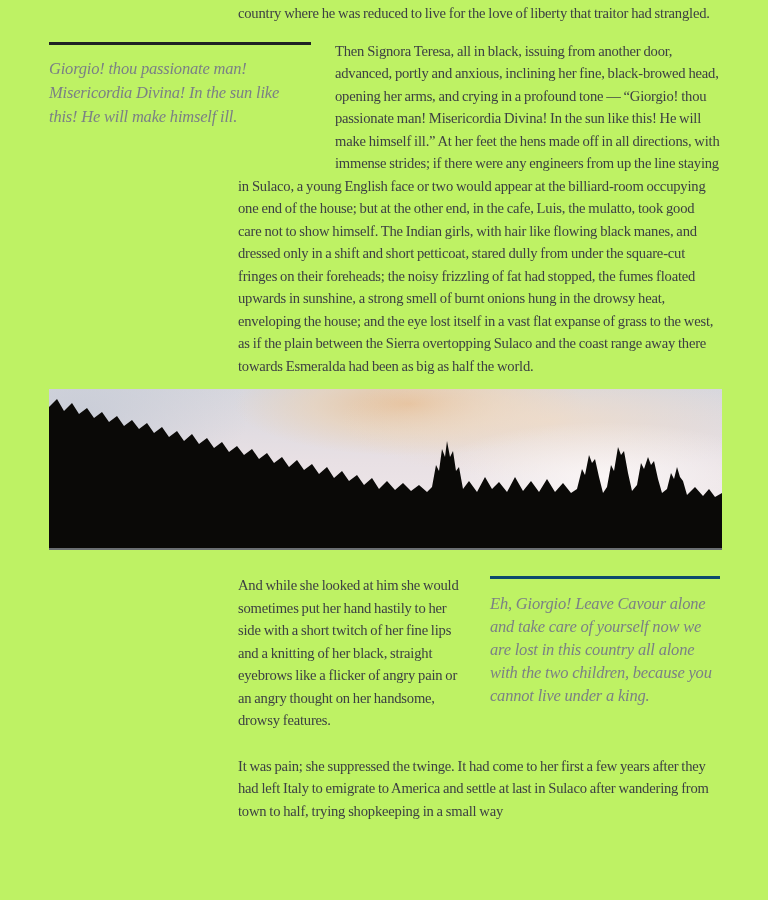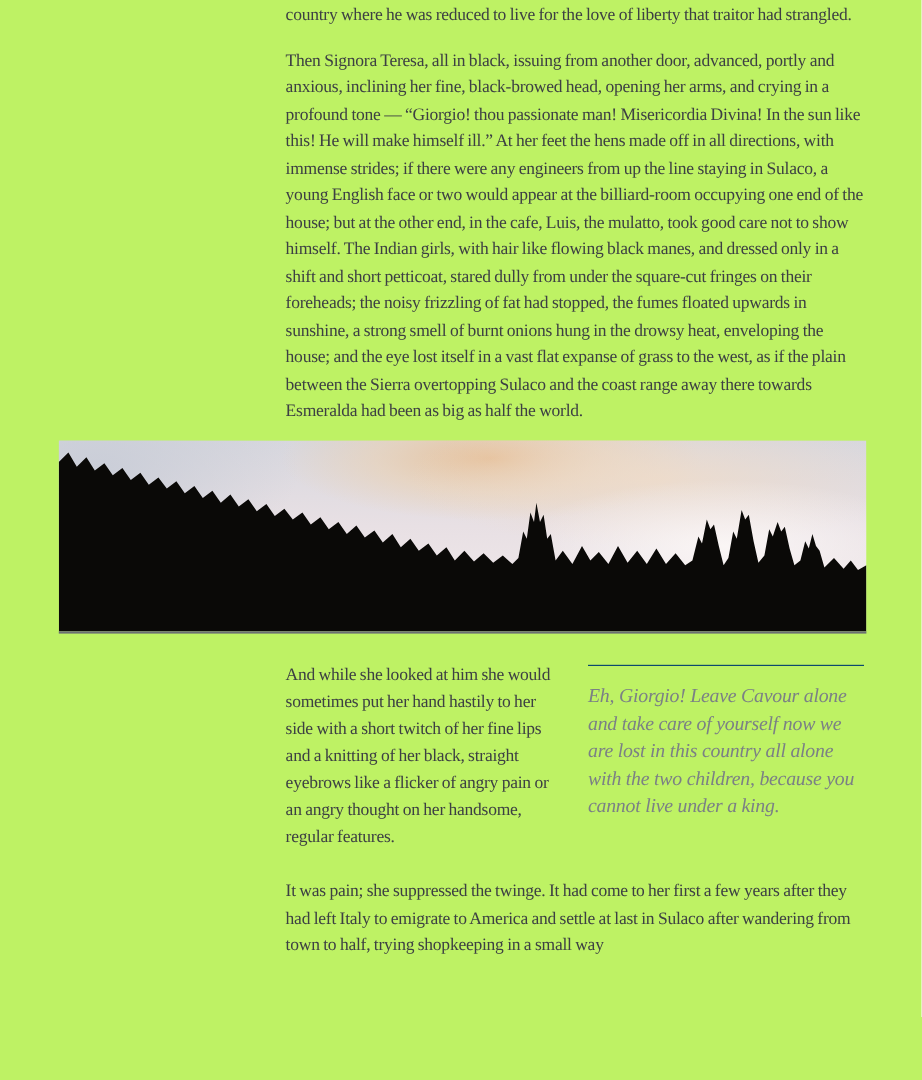--- a/index.html
+++ b/index.html
@@ -52,35 +52,38 @@
     font-size: 0;
   }
   .photo svg { display: block; width: 673px; height: 159px; }
   .sec2 { position: relative; }
   .p-looked { width: 225px; }
   .pullquote-right {
     position: absolute;
     top: 2px;
     right: 0;
     width: 230px;
-    border-top: 1px solid #0c4a6e;
+    border-top: 3px solid #0c4a6e;
     padding-top: 13px;
   }
   .pullquote-right .pq-text { line-height: 23px; }
   .p-pain { margin-top: 23px; }
 </style>
 </head>
 <body>
 
 <div class="page">
   <article class="content">
 
     <p class="body-text p-top">country where he was reduced to live for the love of liberty that traitor had strangled.</p>
 
     <div class="sec1">
+      <aside class="pullquote-left">
+        <p class="pq-text">Giorgio! thou passionate man! Misericordia Divina! In the sun like this! He will make himself ill.</p>
+      </aside>
       <p class="body-text">Then Signora Teresa, all in black, issuing from another door, advanced, portly and anxious, inclining her fine, black-browed head, opening her arms, and crying in a profound tone — “Giorgio! thou passionate man! Misericordia Divina! In the sun like this! He will make himself ill.” At her feet the hens made off in all directions, with immense strides; if there were any engineers from up the line staying in Sulaco, a young English face or two would appear at the billiard-room occupying one end of the house; but at the other end, in the cafe, Luis, the mulatto, took good care not to show himself. The Indian girls, with hair like flowing black manes, and dressed only in a shift and short petticoat, stared dully from under the square-cut fringes on their foreheads; the noisy frizzling of fat had stopped, the fumes floated upwards in sunshine, a strong smell of burnt onions hung in the drowsy heat, enveloping the house; and the eye lost itself in a vast flat expanse of grass to the west, as if the plain between the Sierra overtopping Sulaco and the coast range away there towards Esmeralda had been as big as half the world.</p>
     </div>
 
     <figure class="photo">
       <svg viewBox="0 0 673 159" preserveAspectRatio="none">
         <defs>
           <linearGradient id="sky" x1="0" y1="0" x2="0" y2="1">
             <stop offset="0" stop-color="#d7d7de"></stop>
             <stop offset="0.45" stop-color="#e8e0e4"></stop>
             <stop offset="1" stop-color="#f3ebec"></stop>
@@ -124,19 +127,19 @@
           L618,100 L622,84 L625,90 L628,78 L631,88 L634,92 L638,106
           L646,98 L654,107 L660,100 L666,108 L673,104
           L673,159 Z"></path>
       </svg>
     </figure>
 
     <div class="sec2">
       <aside class="pullquote-right">
         <p class="pq-text">Eh, Giorgio! Leave Cavour alone and take care of yourself now we are lost in this country all alone with the two children, because you cannot live under a king.</p>
       </aside>
-      <p class="body-text p-looked">And while she looked at him she would sometimes put her hand hastily to her side with a short twitch of her fine lips and a knitting of her black, straight eyebrows like a flicker of angry pain or an angry thought on her handsome, regular features.</p>
+      <p class="body-text p-looked">And while she looked at him she would sometimes put her hand hastily to her side with a short twitch of her fine lips and a knitting of her black, straight eyebrows like a flicker of angry pain or an angry thought on her handsome, drowsy features.</p>
     </div>
 
     <p class="body-text p-pain">It was pain; she suppressed the twinge. It had come to her first a few years after they had left Italy to emigrate to America and settle at last in Sulaco after wandering from town to half, trying shopkeeping in a small way</p>
 
   </article>
 </div>
 
 </body></html>

